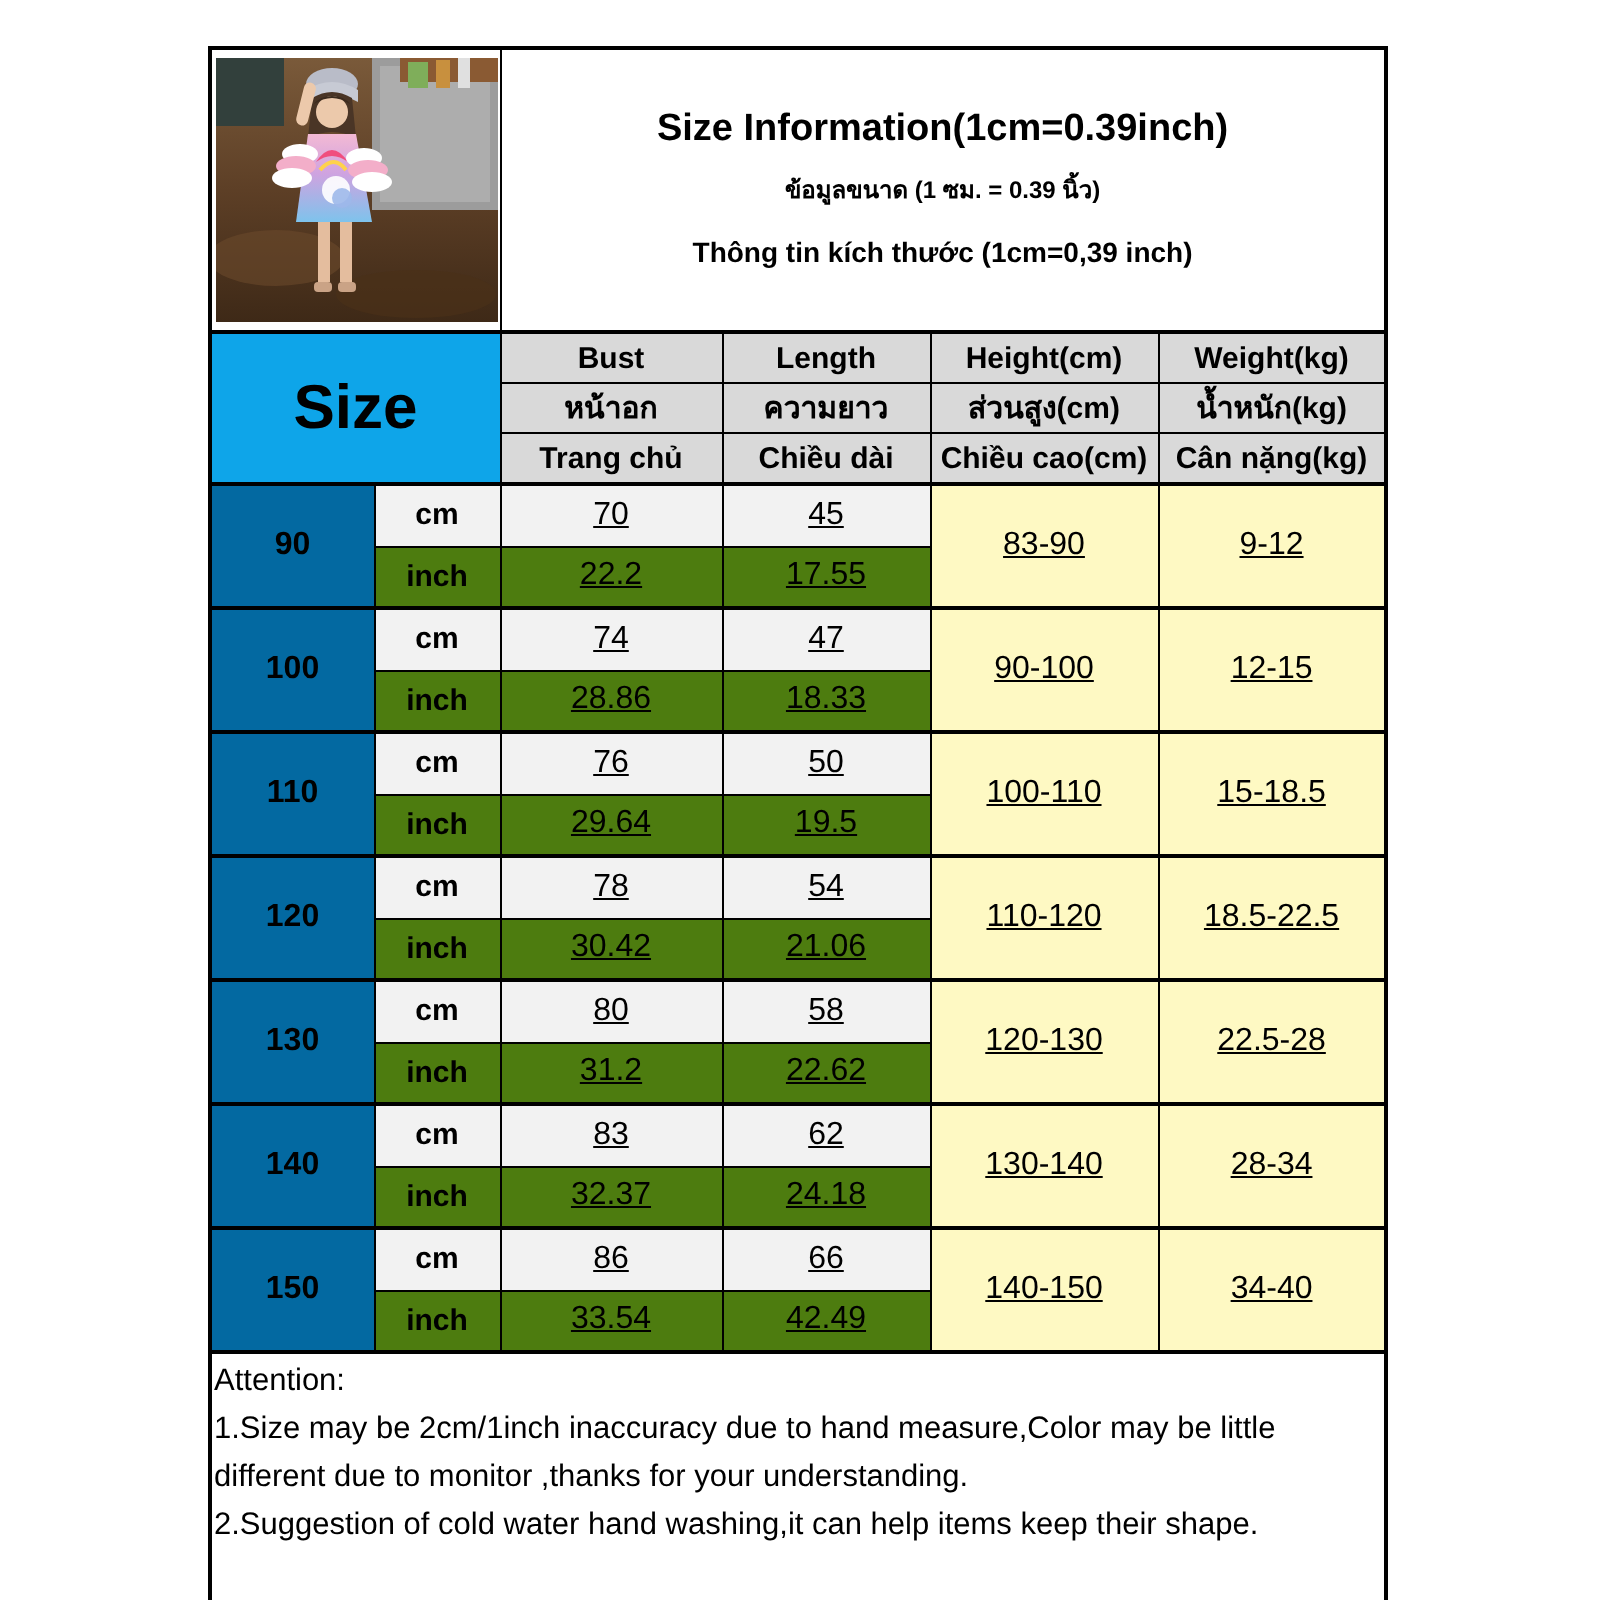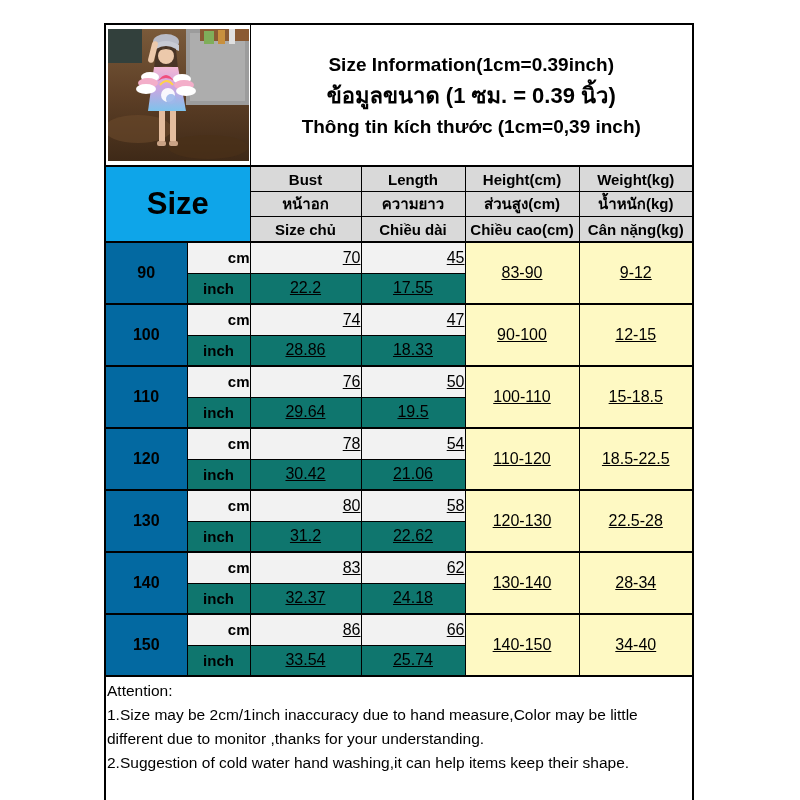--- a/index.html
+++ b/index.html
@@ -37,22 +37,22 @@
   col.c-height  { width: 114px; }
   col.c-weight  { width: 114px; }
 
   
   tr.photo-row td { border-bottom-width: 2px; height: 136px; }
   td.photo-cell { background: #fff; padding: 2px; }
   td.photo-cell svg { display: block; width: 141px; height: 132px; }
   td.title-cell { background: #fff; }
   .title-line { font-weight: bold; line-height: 31px; }
   .title-en { font-size: 19px; }
-  .title-th { font-size: 22px; }
-  .title-vi { font-size: 19px; }
+  .title-th { font-size: 12px; }
+  .title-vi { font-size: 14px; }
 
   
   td.size-cell {
     background: #0ea5e9;
     font-weight: bold;
     font-size: 31px;
     border-bottom-width: 2px;
   }
   td.th {
     background: #d9d9d9;
@@ -65,22 +65,22 @@
 
   
   tr.data-row { height: 31px; }
   td.size-num {
     background: #0369a1;
     font-weight: bold;
     font-size: 16px;
   }
   td.unit { font-weight: bold; font-size: 15px; }
   td.val, td.range { font-size: 16px; font-weight: normal; text-decoration: underline; }
-  .cm-bg { background: #f2f2f2; text-align: right; }
-  .in-bg { background: #0f766e; }
+  .cm-bg { background: #f2f2f2; }
+  .in-bg { background: #4d7c0f; }
   td.range { background: #fef9c3; }
   td.gb { border-bottom-width: 2px; } 
 
   
   td.attention-cell {
     height: 130px;
     vertical-align: top;
     text-align: left;
     background: #fff;
     padding: 2px 1px;
@@ -168,21 +168,21 @@
       <td class="th">Height(cm)</td>
       <td class="th">Weight(kg)</td>
     </tr>
     <tr>
       <td class="th">หน้าอก</td>
       <td class="th">ความยาว</td>
       <td class="th">ส่วนสูง(cm)</td>
       <td class="th">น้ำหนัก(kg)</td>
     </tr>
     <tr class="h3">
-      <td class="th">Size chủ</td>
+      <td class="th">Trang chủ</td>
       <td class="th">Chiều dài</td>
       <td class="th">Chiều cao(cm)</td>
       <td class="th">Cân nặng(kg)</td>
     </tr>
 
     <tr class="data-row">
       <td class="size-num gb" rowspan="2">90</td>
       <td class="unit cm-bg">cm</td>
       <td class="val cm-bg">70</td>
       <td class="val cm-bg">45</td>
@@ -269,21 +269,21 @@
       <td class="size-num gb" rowspan="2">150</td>
       <td class="unit cm-bg">cm</td>
       <td class="val cm-bg">86</td>
       <td class="val cm-bg">66</td>
       <td class="range gb" rowspan="2">140-150</td>
       <td class="range gb" rowspan="2">34-40</td>
     </tr>
     <tr class="data-row">
       <td class="unit in-bg gb">inch</td>
       <td class="val in-bg gb">33.54</td>
-      <td class="val in-bg gb">25.74</td>
+      <td class="val in-bg gb">42.49</td>
     </tr>
 
     <tr>
       <td class="attention-cell" colspan="6">
         <div>Attention:</div>
         <div>1.Size may be 2cm/1inch inaccuracy due to hand measure,Color may be little different due to monitor ,thanks for your understanding.</div>
         <div>2.Suggestion of cold water hand washing,it can help items keep their shape.</div>
       </td>
     </tr>
   </tbody>

